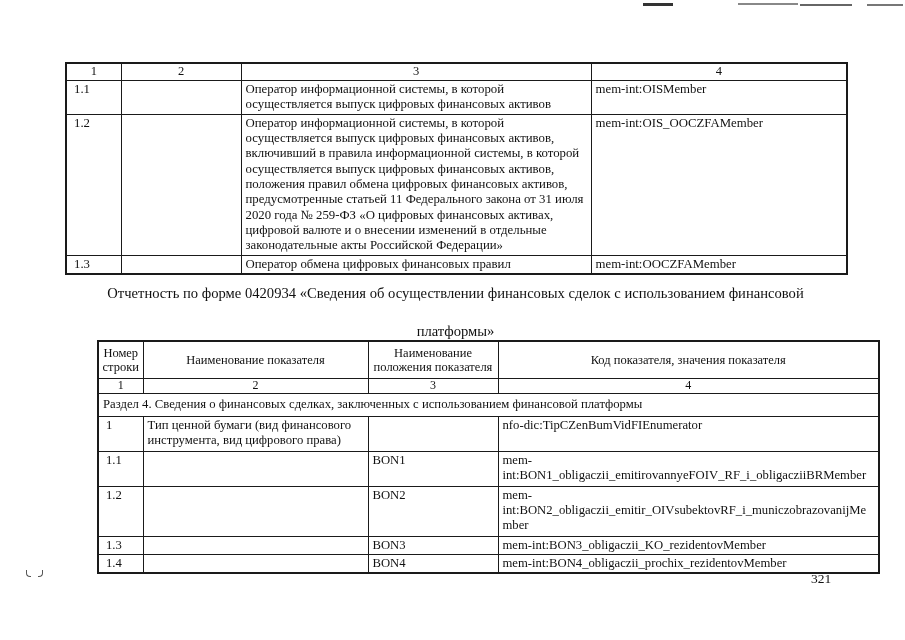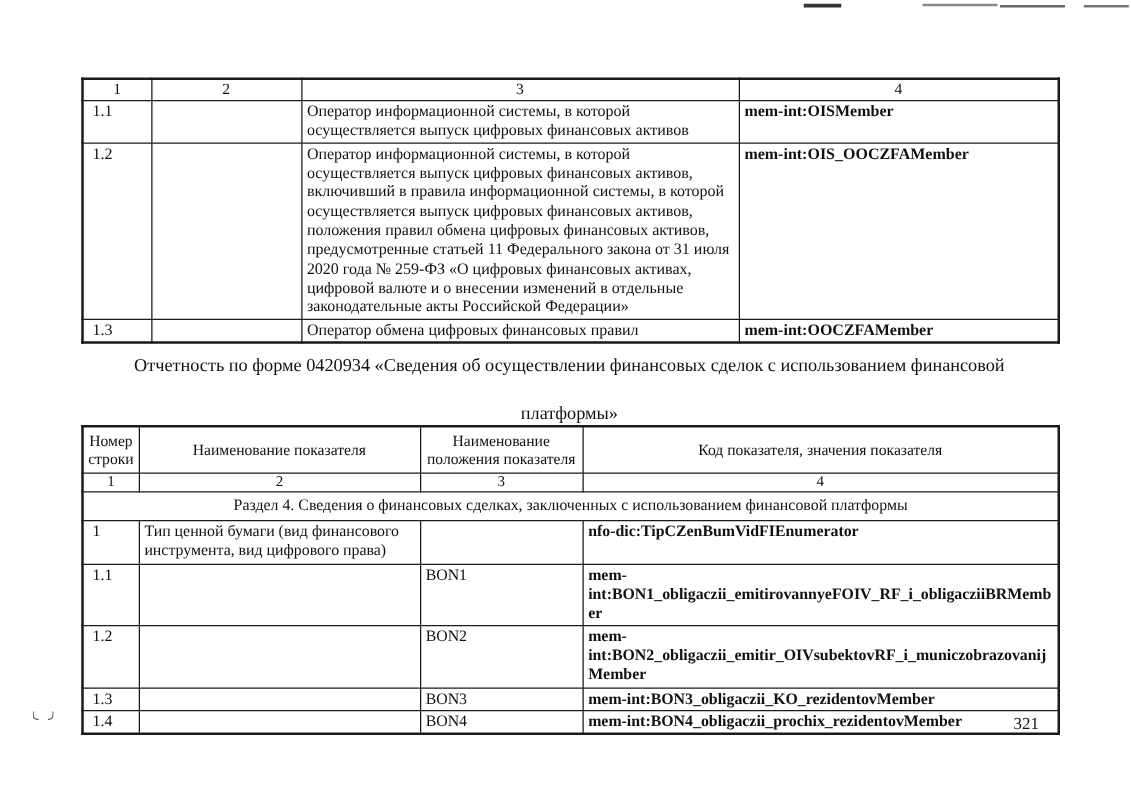--- a/index.html
+++ b/index.html
@@ -18,34 +18,34 @@
   .corner-marks span{display:inline-block;width:4px;height:6px;border:1px solid #555;background:transparent;}
   .corner-marks .cm1{border-right:none;border-top:none;border-radius:0 0 0 4px;margin-right:7px;}
   .corner-marks .cm2{border-left:none;border-top:none;border-radius:0 0 4px 0;}
 
   table.doc-table{
     border-collapse:collapse;table-layout:fixed;
     position:absolute;left:65px;width:781px;
     font-size:12.8px;line-height:1.2;
   }
   #table1{top:62px;}
-  #table2{top:340px;}
+  #table2{top:340px;margin-left:32px;}
   .doc-table td{
     border:1px solid #1a1a1a;vertical-align:top;
     padding:1px 4px;overflow:hidden;
   }
   table.doc-table{border:2px solid #1a1a1a;}
   td.colnum{text-align:center;padding:0 2px;font-size:12.5px;height:16px;}
-  td.code{overflow-wrap:break-word;word-wrap:break-word;font-weight:bold;}
+  td.code{overflow-wrap:break-word;word-wrap:break-word;}
   #table2 td.hdr{
     text-align:center;vertical-align:middle;font-size:12.5px;
     height:34px;line-height:1.15;padding:1px 3px;
   }
   #table2 td.colnum{font-size:12px;height:14px;line-height:1.1;}
-  td.section{text-align:center;height:20px;vertical-align:middle;font-size:12.8px;}
+  td.section{height:20px;vertical-align:middle;font-size:12.8px;}
   #table2 td{font-size:12.7px;}
   td.rownum{padding-left:7px;}
   #t1-r2 td{height:135px;}
   #t2-r1 td{height:32px;}
   #t2-r2 td{height:32px;}
   #t2-r3 td{height:47px;}
 
   .heading{
     position:absolute;left:65px;top:282px;width:781px;
     text-align:center;font-size:14.6px;font-family:Liberation Serif, serif;

